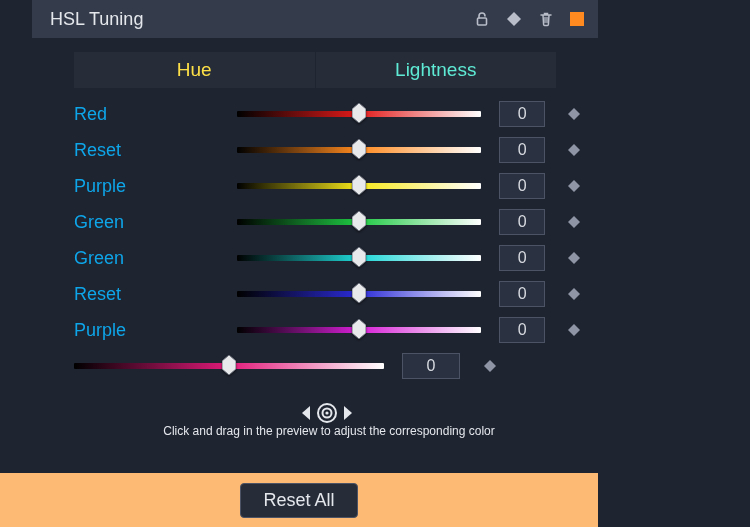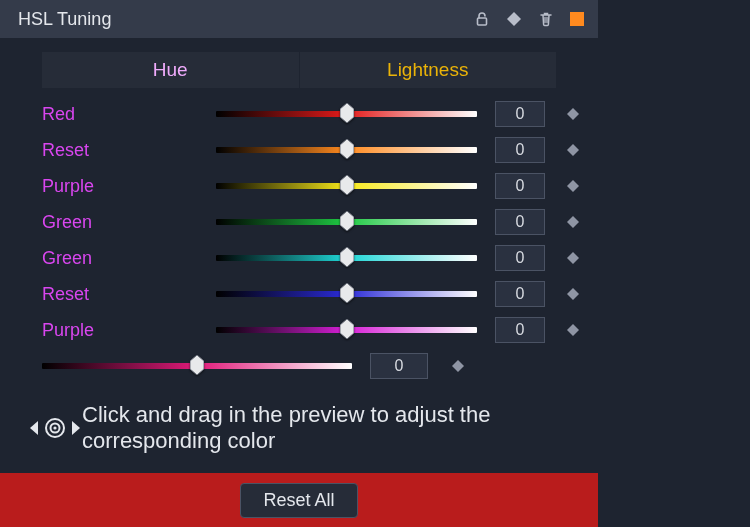--- a/index.html
+++ b/index.html
@@ -3,21 +3,21 @@
 <meta charset="utf-8">
 <style>
   * { box-sizing: border-box; margin: 0; padding: 0; }
   html, body { width: 750px; height: 527px; overflow: hidden; }
   body {
     background: #1e2430;
     font-family: "Segoe UI", Arial, sans-serif;
     color: #c8ccd4;
     font-size: 17px;
   }
-  .panel { width: 598px; height: 527px; position: relative; }
+  .panel { width: 598px; height: 527px; position: relative; padding-left: 32px; }
 
   
   .titlebar {
     height: 38px;
     background: #343b4a;
     display: flex;
     align-items: center;
     padding: 0 14px 0 18px;
   }
   .title-text { font-size: 18px; font-weight: 500; color: #e4e7ec; flex: 0 0 auto; }
@@ -31,36 +31,36 @@
     display: flex;
     margin: 14px 42px 0 42px;
     height: 36px;
   }
   .tab {
     flex: 1;
     display: flex;
     align-items: center;
     justify-content: center;
     font-size: 19px;
-    color: #f0abfc;
+    color: #fde047;
     cursor: pointer;
     background: #262c38;
     position: relative;
   }
   .tab + .tab { border-left: 1px solid #1e2430; }
-  .tab.active { color: #eab308; }
+  .tab.active { color: #5eead4; }
 
   
   .rows { margin: 8px 18px 0 42px; }
   .row {
     display: flex;
     align-items: center;
     height: 36px;
   }
-  .row-label { width: 206px; font-size: 18px; color: #d946ef; }
+  .row-label { width: 206px; font-size: 18px; color: #0ea5e9; }
   .slider-wrap {
     position: relative;
     width: 310px;
     height: 36px;
     display: flex;
     align-items: center;
   }
   .slider-track {
     height: 6px;
     width: 100%;
@@ -92,31 +92,32 @@
     display: flex; align-items: center; justify-content: center;
     cursor: pointer;
   }
   .diamond-icon svg { display: block; }
 
   
   .hint {
     margin: 18px 0 0 28px;
     display: flex;
     align-items: center;
-    font-size: 22px;
+    font-size: 12px;
     color: #e4e7ec;
+    flex-direction: column;
   }
   .hint-icon { width: 58px; display: flex; align-items: center; justify-content: flex-start; }
 
   
   .bottombar {
     position: absolute;
     left: 0; right: 0; bottom: 0;
     height: 54px;
-    background: #b91c1c;
+    background: #fdba74;
     display: flex;
     align-items: center;
     justify-content: center;
   }
   .reset-btn {
     background: #262c38;
     border: 1px solid #4b5364;
     color: #e4e7ec;
     font-size: 18px;
     padding: 6px 22px;

